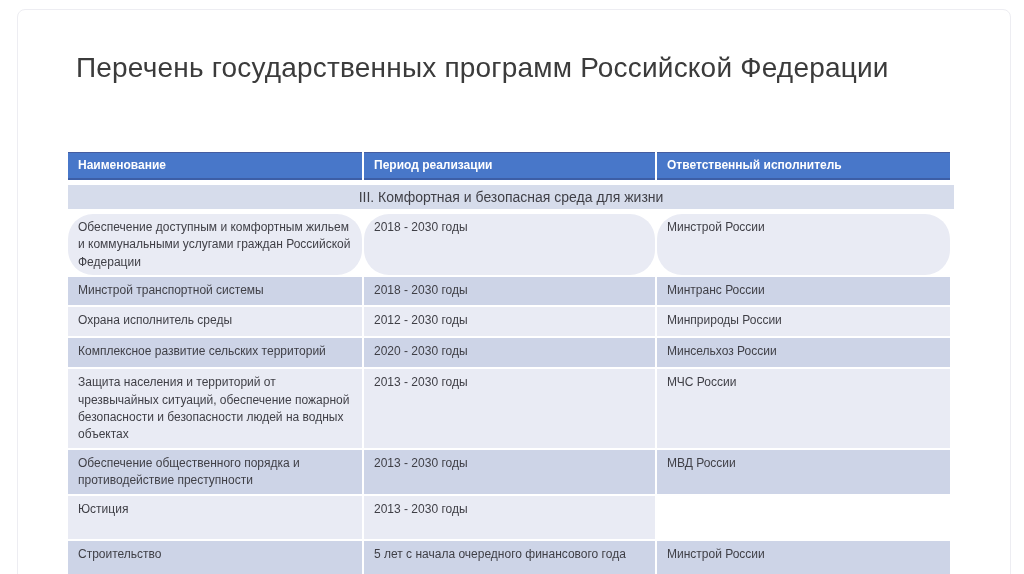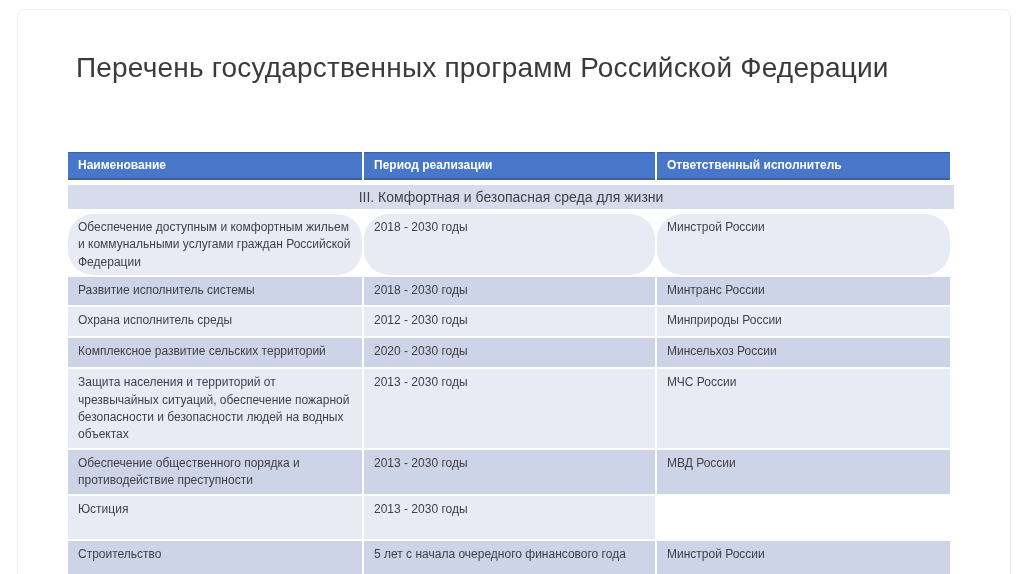--- a/index.html
+++ b/index.html
@@ -106,21 +106,21 @@
   <div class="section-row">III. Комфортная и безопасная среда для жизни</div>
 
   <div id="rows-container">
   <div class="t-row data-row">
     <div class="t-cell">Обеспечение доступным и комфортным жильем и коммунальными услугами граждан Российской Федерации</div>
     <div class="t-cell">2018 - 2030 годы</div>
     <div class="t-cell">Минстрой России</div>
   </div>
 
   <div class="t-row data-row">
-    <div class="t-cell">Развитие исполнитель системы</div>
+    <div class="t-cell">Минстрой транспортной системы</div>
     <div class="t-cell">2018 - 2030 годы</div>
     <div class="t-cell">Минтранс России</div>
   </div>
 
   <div class="t-row data-row">
     <div class="t-cell">Охрана исполнитель среды</div>
     <div class="t-cell">2012 - 2030 годы</div>
     <div class="t-cell">Минприроды России</div>
   </div>
 

